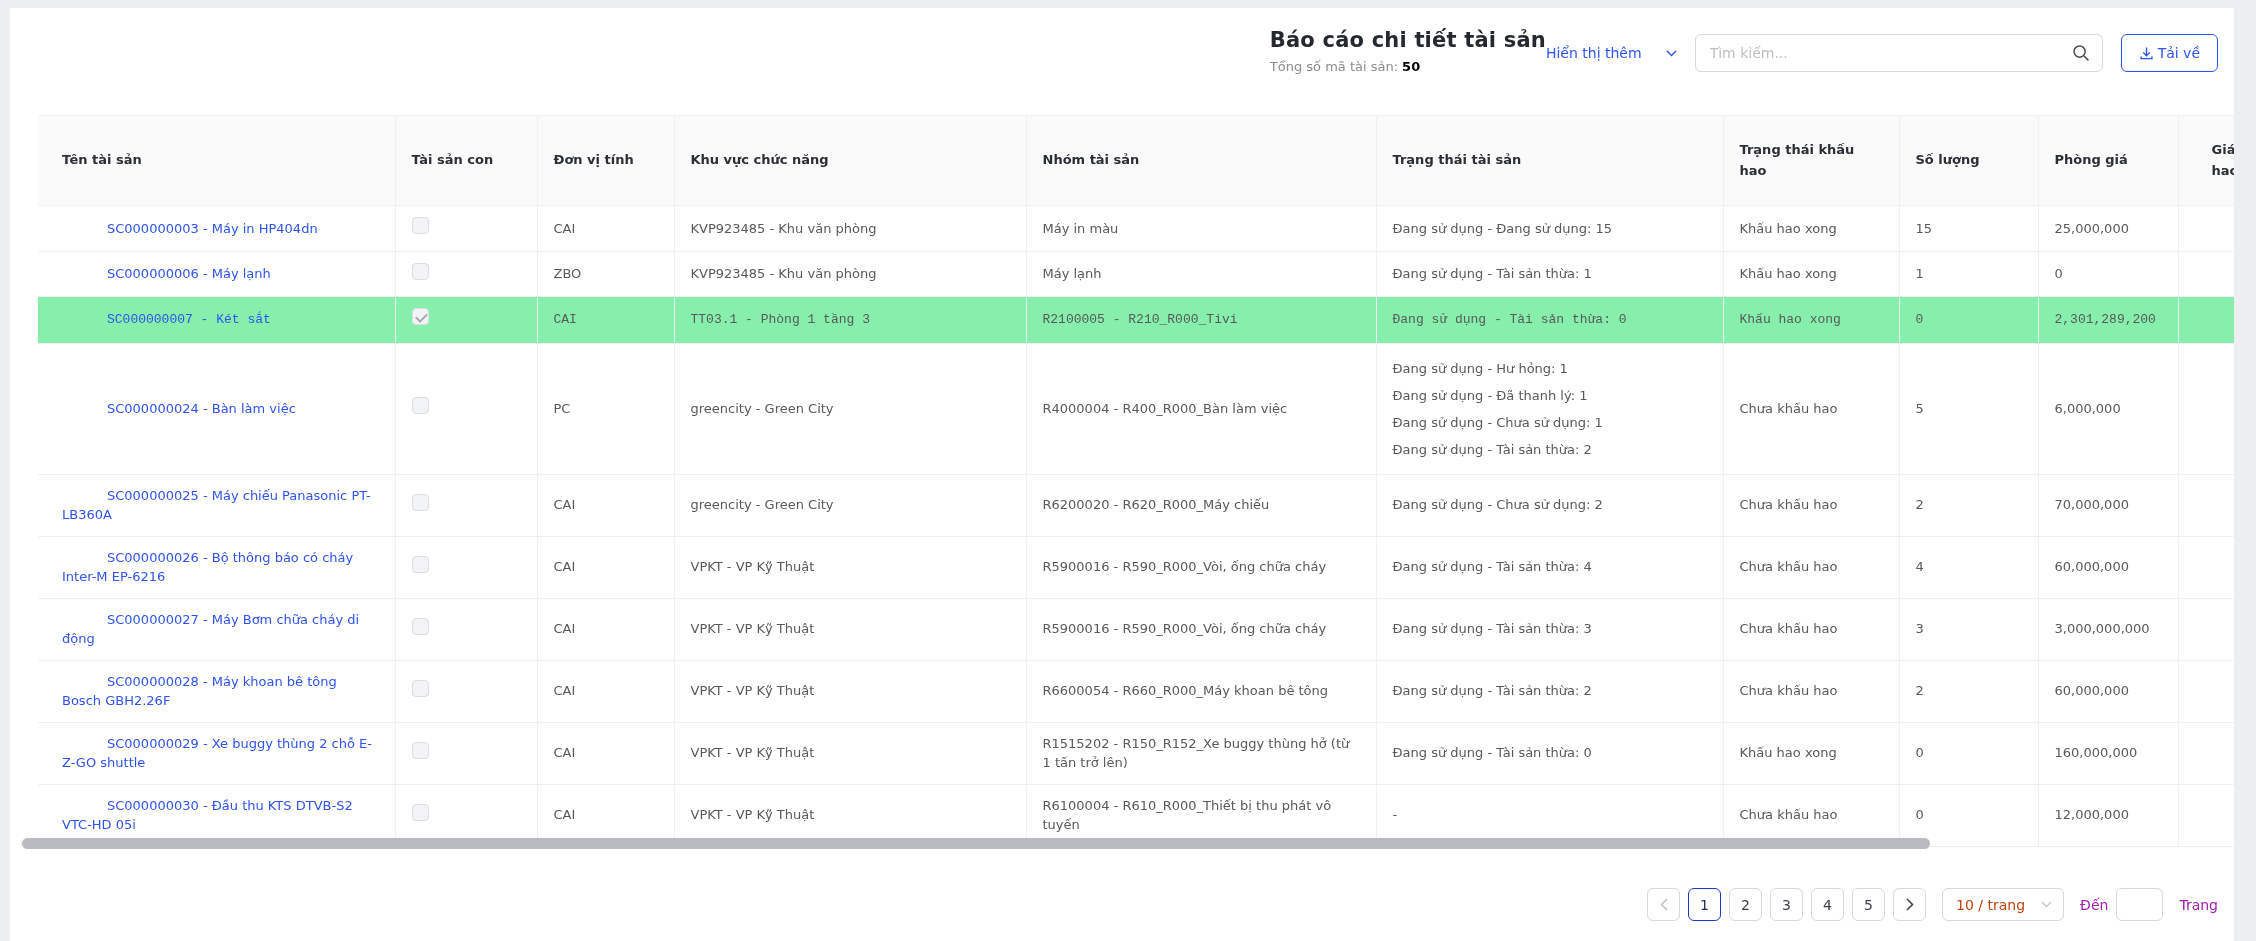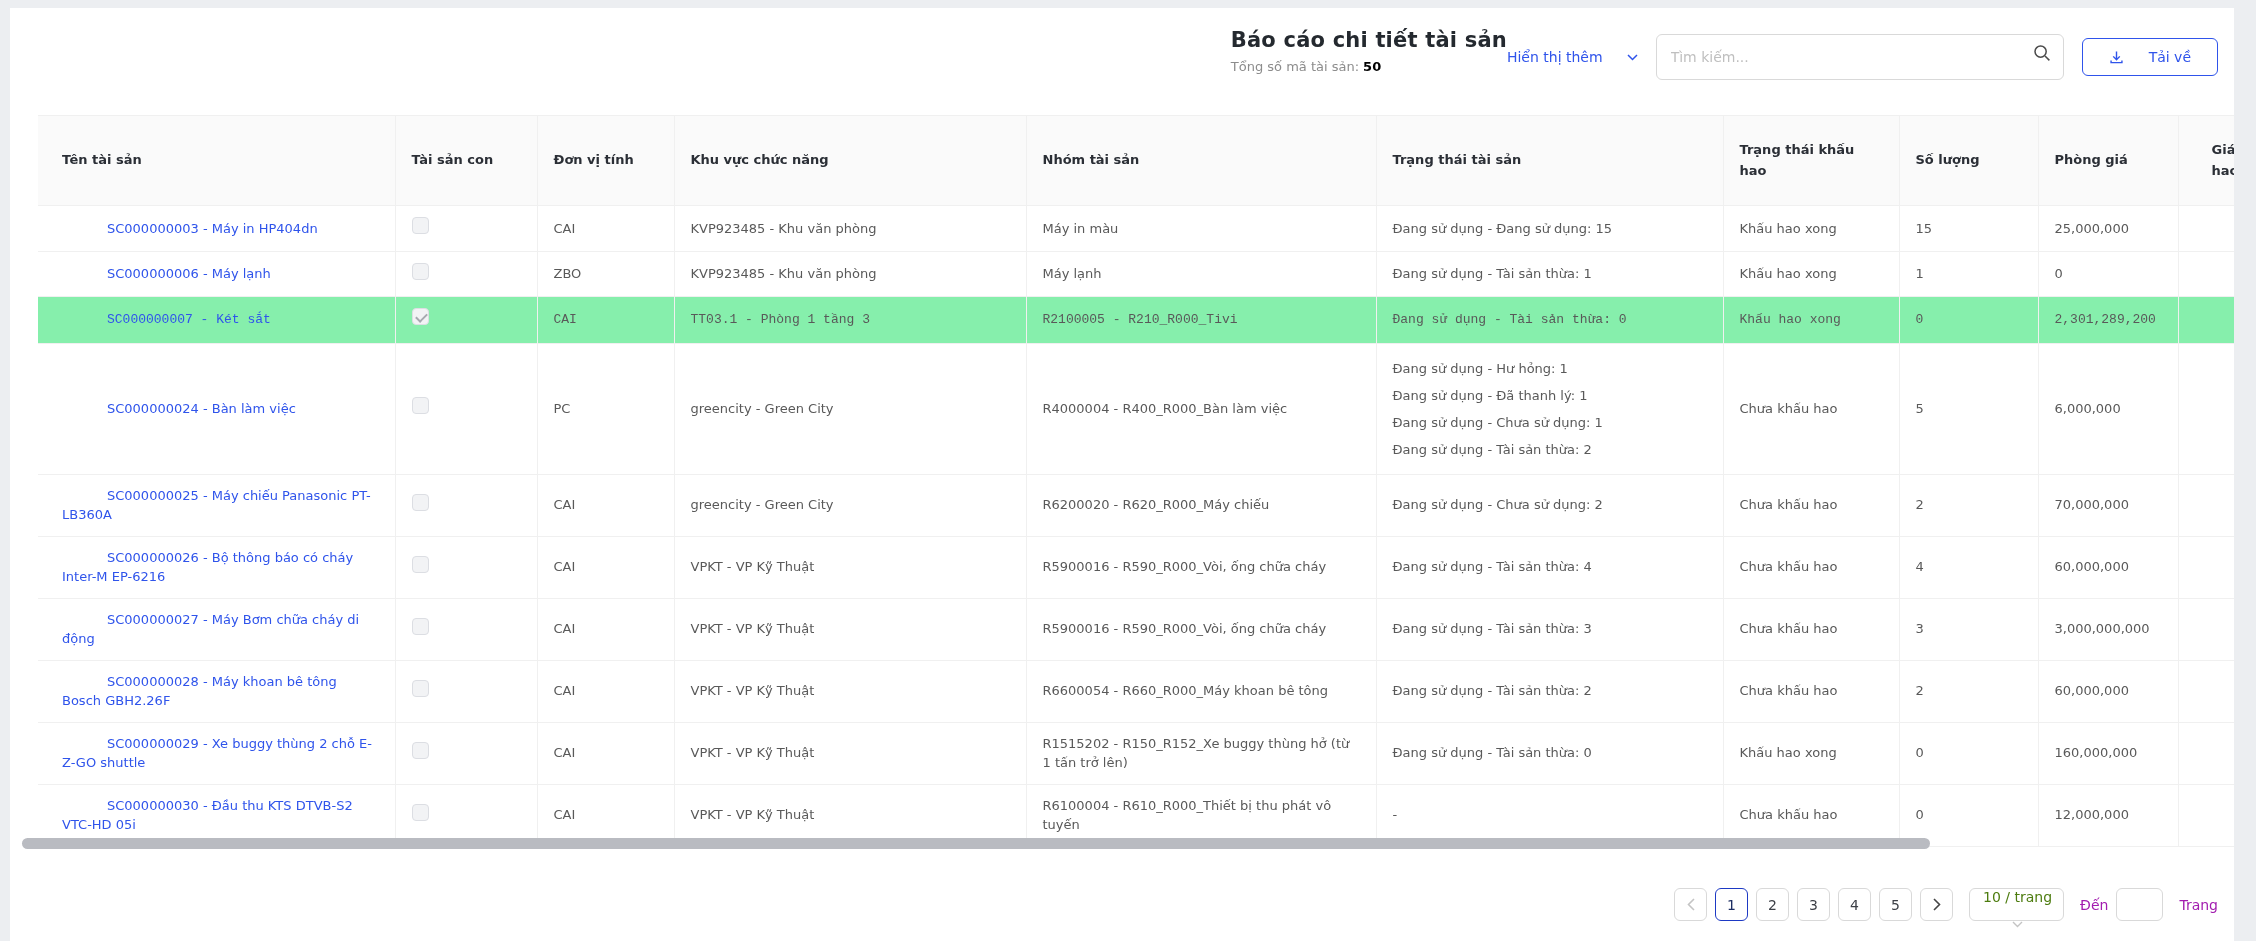--- a/index.html
+++ b/index.html
@@ -24,29 +24,29 @@
     padding:20px 16px 16px 24px;
     height:107px;
   }
   .page-title { margin:0 0 7px 0; font-size:21px; font-weight:600; color:#24292f; letter-spacing:.2px; }
   .page-subtitle { font-size:13px; color:#8c8c8c; }
   .page-subtitle b { color:#000000; font-weight:600; margin-left:4px; }
   .header-controls { display:flex; align-items:center; gap:18px; margin-top:6px; }
   .show-more { display:flex; align-items:center; gap:24px; color:#2f54eb; font-size:14px; cursor:pointer; text-decoration:none; white-space:nowrap; }
   .search-box { position:relative; width:408px; }
   .search-box input {
-    width:100%; height:46px; border:1px solid #d9d9d9; border-radius:6px;
+    width:100%; height:38px; border:1px solid #d9d9d9; border-radius:6px;
     padding:4px 42px 4px 14px; font-size:14px; color:#333; outline:none;
     font-family:inherit; background:#fff;
   }
   .search-box input::placeholder { color:#bfbfbf; }
   .search-box .search-icon { position:absolute; right:13px; top:10px; }
   .download-btn {
-    display:flex; align-items:center; gap:25px;
-    height:38px; padding:0 26px;
+    display:flex; align-items:center; gap:4px;
+    height:38px; padding:0 17px;
     background:#fff; border:1px solid #2f54eb; border-radius:6px;
     color:#2f54eb; font-size:14px; font-family:inherit; cursor:pointer; white-space:nowrap;
   }
   
   .table-wrap { width:2224px; overflow:hidden;padding-left:28px; }
   table { border-collapse:collapse; table-layout:fixed; width:2300px; font-size:13px; }
   thead th {
     background:#fafafa;
     border-top:1px solid #f0f0f0;
     border-bottom:1px solid #f0f0f0;
@@ -97,23 +97,22 @@
     min-width:33px; height:33px; padding:0 6px;
     display:flex; align-items:center; justify-content:center;
     border:1px solid #d9d9d9; border-radius:6px; background:#fff;
     font-size:14px; color:#3c3f46; cursor:pointer; font-family:inherit;
   }
   .pg-item.active { border-color:#1d39c4; color:#1d2e63; }
   .pg-item.disabled { cursor:default; }
   .pg-size {
     height:33px; display:flex; align-items:center; gap:16px;
     border:1px solid #d9d9d9; border-radius:6px; background:#fff;
-    padding:0 11px 0 13px; font-size:14px; color:#4d7c0f; cursor:pointer;
+    padding:0 11px 0 13px; font-size:14px; color:#c2410c; cursor:pointer;
     margin-left:8px;
-    flex-direction:column;
   }
   .pg-jump-label { font-size:14px; color:#a21caf; margin-left:8px; }
   .pg-jump-input {
     width:47px; height:33px; border:1px solid #d9d9d9; border-radius:6px;
     background:#fff; outline:none; font-family:inherit; font-size:14px; padding:0 8px;
   }
   .icon { display:inline-flex; }
 </style>
 </head>
 <body>

